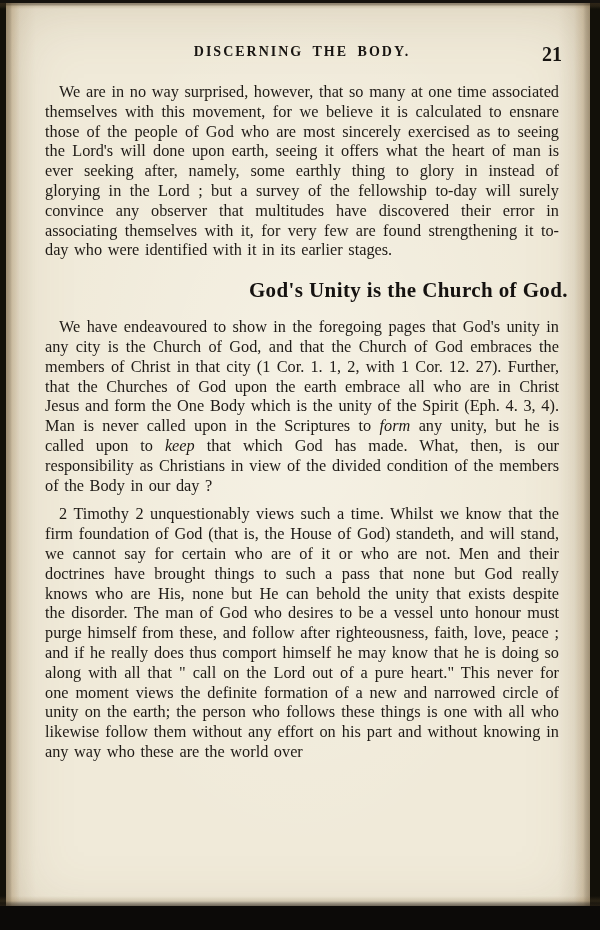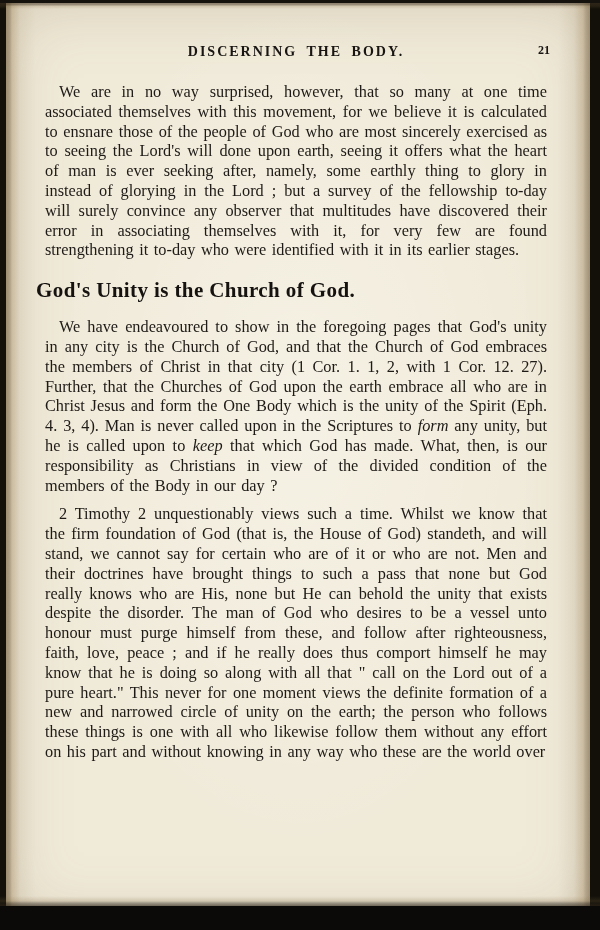--- a/index.html
+++ b/index.html
@@ -48,53 +48,53 @@
   .edge-right {
     position: absolute; top: 0; bottom: 0; right: 0; width: 26px; z-index: 4;
     background: linear-gradient(to left,
       #121009 0px, #121009 10px,
       rgba(100,78,45,0.45) 10px, rgba(100,78,45,0.3) 14px,
       rgba(160,130,85,0.22) 17px, rgba(0,0,0,0) 26px);
   }
   .page {
     position: relative;
     z-index: 2;
-    padding: 44px 44px 0 36px;
+    padding: 44px 32px 0 36px;
     color: #1c1916;
   }
   .header {
     position: relative;
     text-align: center;
     font-weight: bold;
     font-size: 14px;
     letter-spacing: 2px;
     word-spacing: 4px;
     color: #181512;
     margin-bottom: 22px;
   }
   .page-num {
     position: absolute;
     right: 6px;
     top: -1px;
-    font-size: 12px;
+    font-size: 20px;
     letter-spacing: 0;
     font-weight: bold;
   }
   .body-para {
     margin: 9px;
     font-size: 16.3px;
     line-height: 19.8px;
     text-align: justify;
     text-indent: 14px;
     word-spacing: 1.5px;
     color: #1e1a16;
   }
   .section-heading {
     margin: 18px 0 14px 0;
-    text-align: left;
+    text-align: right;
     text-indent: 0;
     font-size: 21px;
     font-weight: bold;
     letter-spacing: 0.4px;
     color: #151210;
   }
   .body-para i {
     font-style: italic;
   }
 </style>

